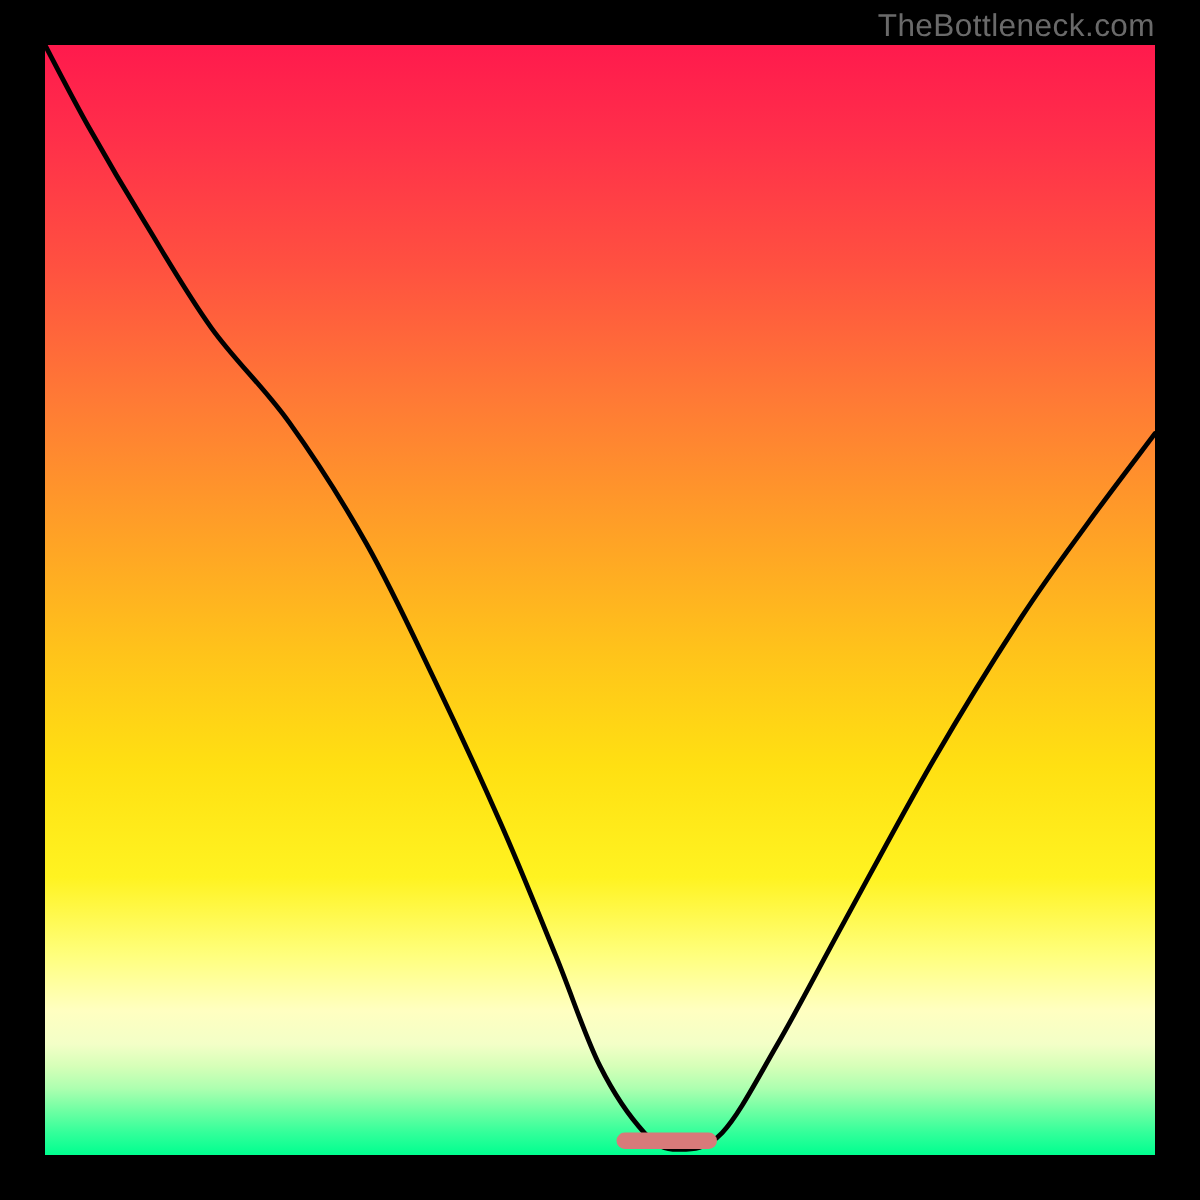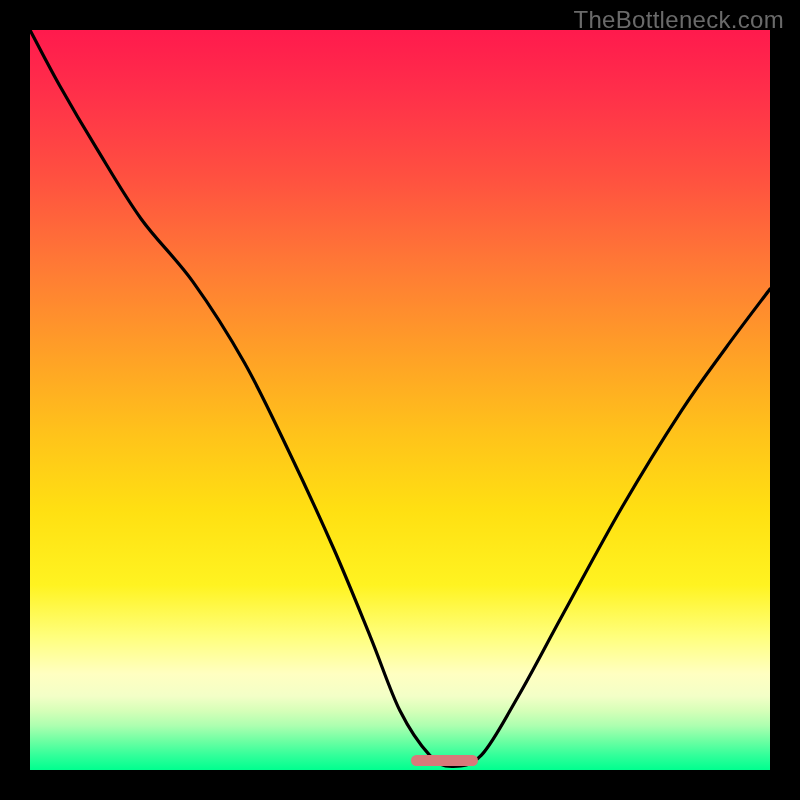--- a/index.html
+++ b/index.html
@@ -12,23 +12,23 @@
   }
   .frame {
     position: relative;
     width: 800px;
     height: 800px;
     background: #000;
   }
   .watermark {
     position: absolute;
     top: 6px;
-    right: 16px;
+    right: 30px;
     font-family: Arial, Helvetica, sans-serif;
-    font-size: 24px;
+    font-size: 21px;
     font-weight: 500;
     color: #6a6a6a;
     letter-spacing: 0.3px;
     z-index: 10;
   }
   .plot {
     position: absolute;
     left: 30px;
     top: 30px;
     width: 740px;

